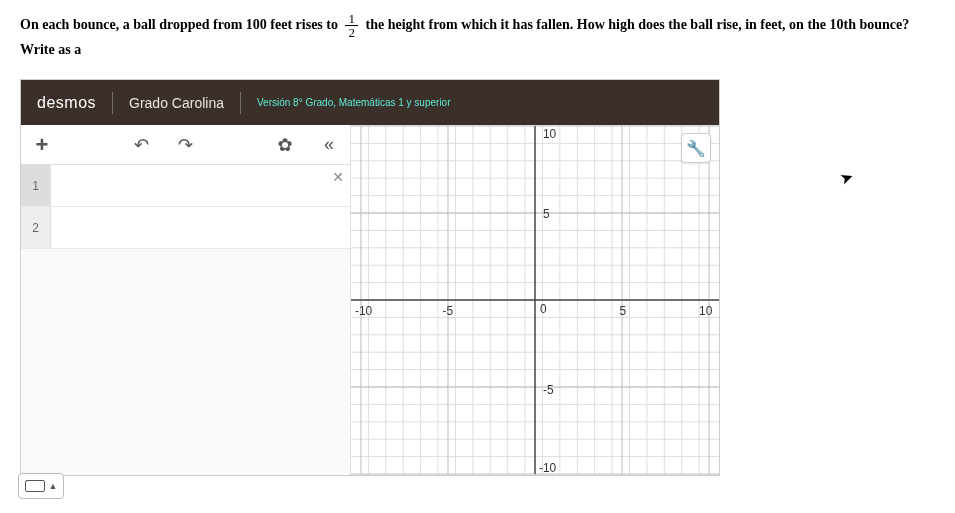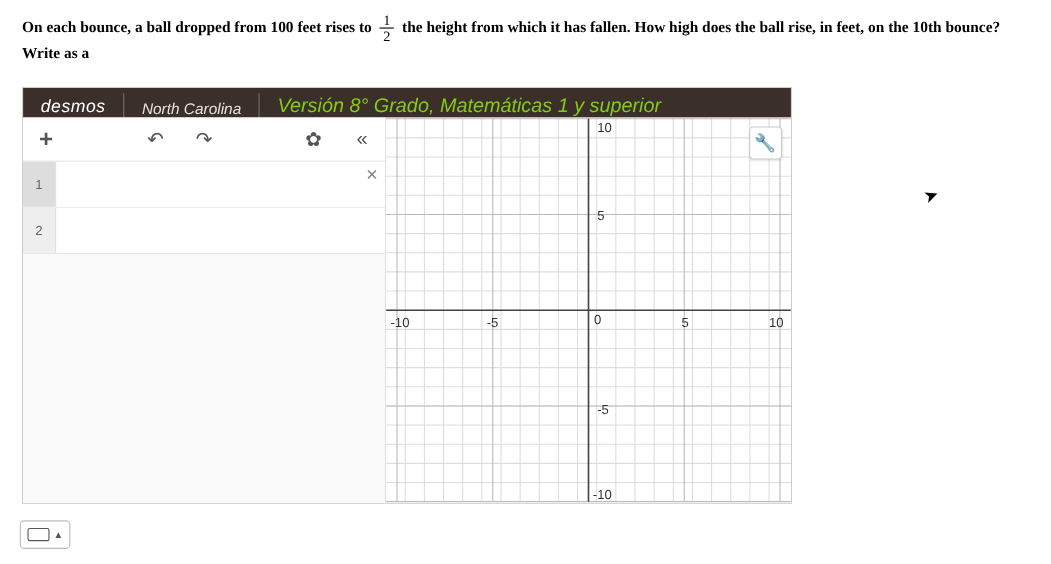--- a/index.html
+++ b/index.html
@@ -36,29 +36,28 @@
 .frac .d { display: block; padding: 0 3px; font-size: 13px; }
 .app {
   width: 700px;
   border: 1px solid #ccc;
   background: #fff;
 }
 .titlebar {
   background: #3b2f2a;
   color: #fff;
   display: flex;
-  align-items: flex-end;
-  height: 27px;
+  align-items: center;
+  height: 45px;
   font-size: 14px;
-  font-style: italic;
 }
 .titlebar .brand { padding: 0 16px; font-weight: normal; font-size: 16px; letter-spacing: 0.5px;}
 .titlebar .sep { width: 1px; height: 22px; background: rgba(255,255,255,.3); }
 .titlebar .region { padding: 0 16px; color: #e8e2de; }
-.titlebar .version { padding: 0 16px; color: #84cc16; font-size: 18px; }
+.titlebar .version { padding: 0 16px; color: #5eead4; font-size: 10px; }
 .workspace {
   display: flex;
   height: 350px;
   background: #fff;
 }
 .sidebar {
   width: 330px;
   background: #fafafa;
   border-right: 1px solid #e0e0e0;
   display: flex;
@@ -167,21 +166,21 @@
       <span class="d">2</span>
     </span>
     <span>the height from which it has fallen. How high does the ball rise, in feet, on the 10th bounce? Write as a</span>
     <br>
   </div>
 
   <div class="app">
     <div class="titlebar">
       <div class="brand">desmos</div>
       <div class="sep"></div>
-      <div class="region">North Carolina</div>
+      <div class="region">Grado Carolina</div>
       <div class="sep"></div>
       <div class="version">Versión 8° Grado, Matemáticas 1 y superior</div>
     </div>
     <div class="workspace">
       <div class="sidebar">
         <div class="toolbar">
           <div class="btn" style="font-size:22px;font-weight:bold;">+</div>
           <div class="spacer"></div>
           <div class="btn">↶</div>
           <div class="btn">↷</div>

